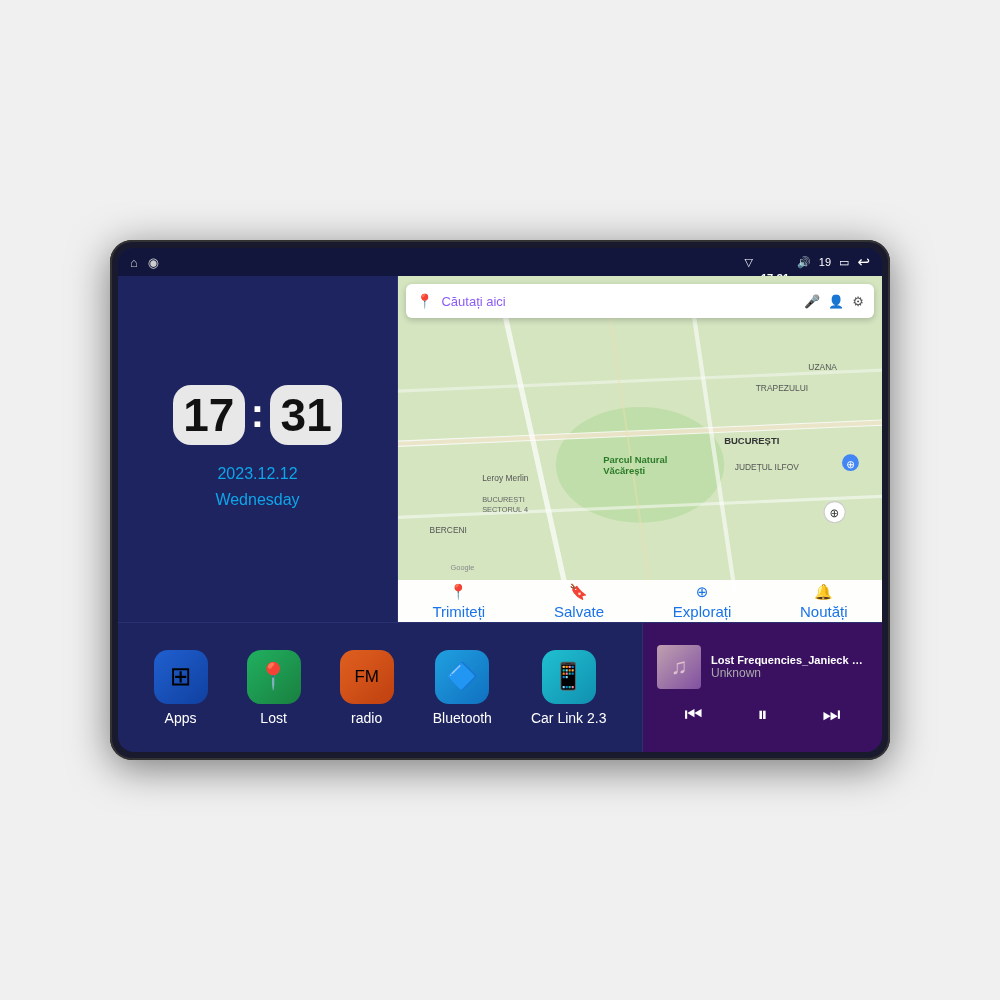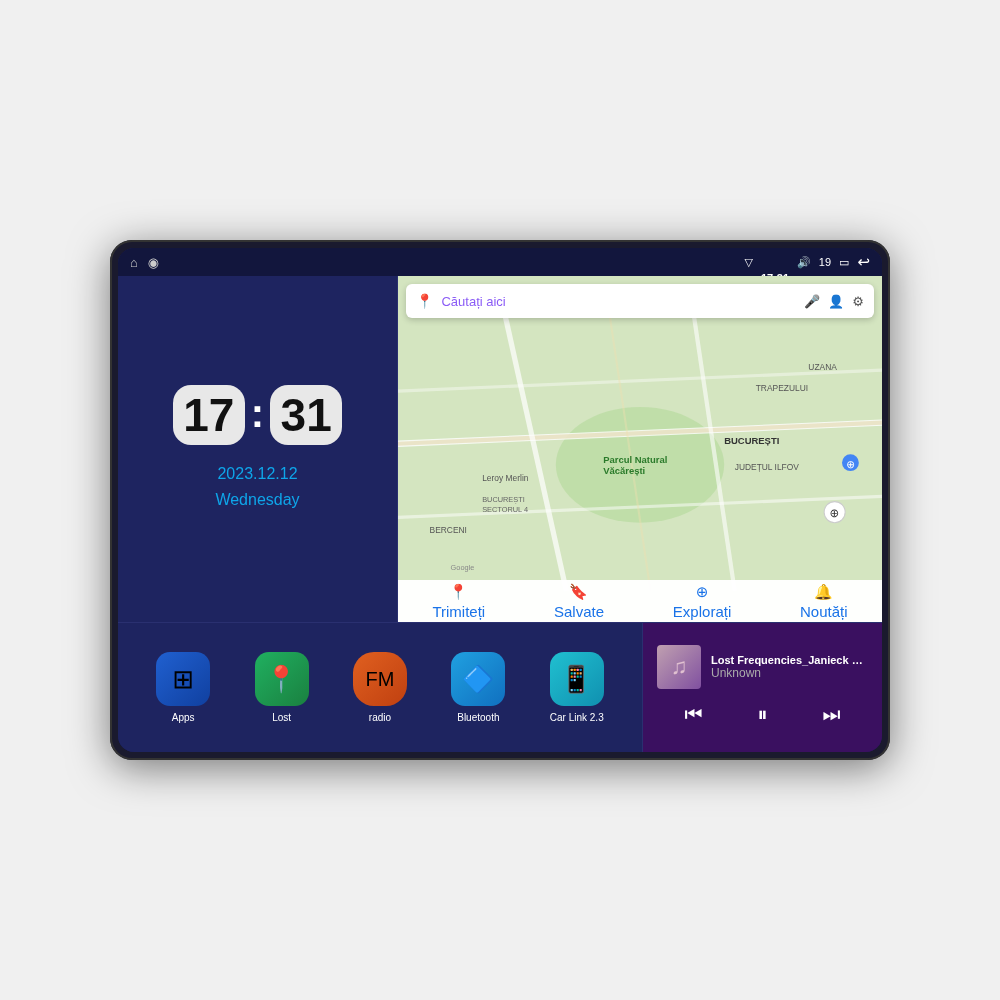--- a/index.html
+++ b/index.html
@@ -212,21 +212,21 @@
       width: 54px;
       height: 54px;
       border-radius: 14px;
       display: flex;
       align-items: center;
       justify-content: center;
       font-size: 26px;
     }
     .app-label {
       color: #fff;
-      font-size: 10px;
+      font-size: 14px;
       text-align: right;
     }
 
     
     .music-section {
       width: 240px;
       flex-shrink: 0;
       background: #3a1060;
       display: flex;
       flex-direction: column;
@@ -397,21 +397,21 @@
             <div class="app-icon-circle icon-apps">⊞</div>
             <span class="app-label">Apps</span>
           </div>
 
           <div class="app-icon-item">
             <div class="app-icon-circle icon-maps">📍</div>
             <span class="app-label">Lost</span>
           </div>
 
           <div class="app-icon-item">
-            <div class="app-icon-circle icon-radio" style="font-size:20px;border-radius:21px;">FM</div>
+            <div class="app-icon-circle icon-radio" style="font-size:17px;">FM</div>
             <span class="app-label">radio</span>
           </div>
 
           <div class="app-icon-item">
             <div class="app-icon-circle icon-bluetooth">🔷</div>
             <span class="app-label">Bluetooth</span>
           </div>
 
           <div class="app-icon-item">
             <div class="app-icon-circle icon-carlink">📱</div>

